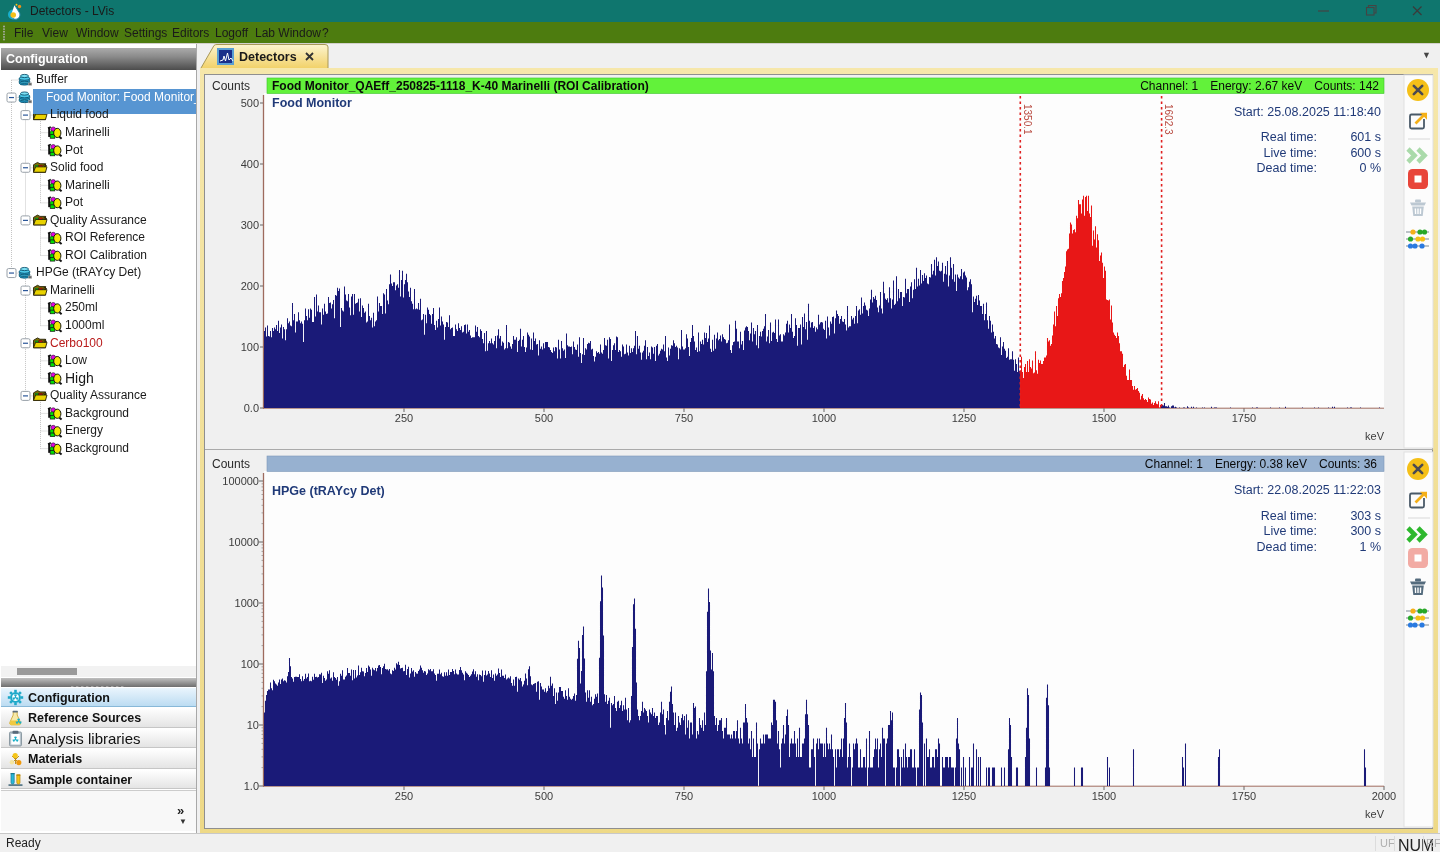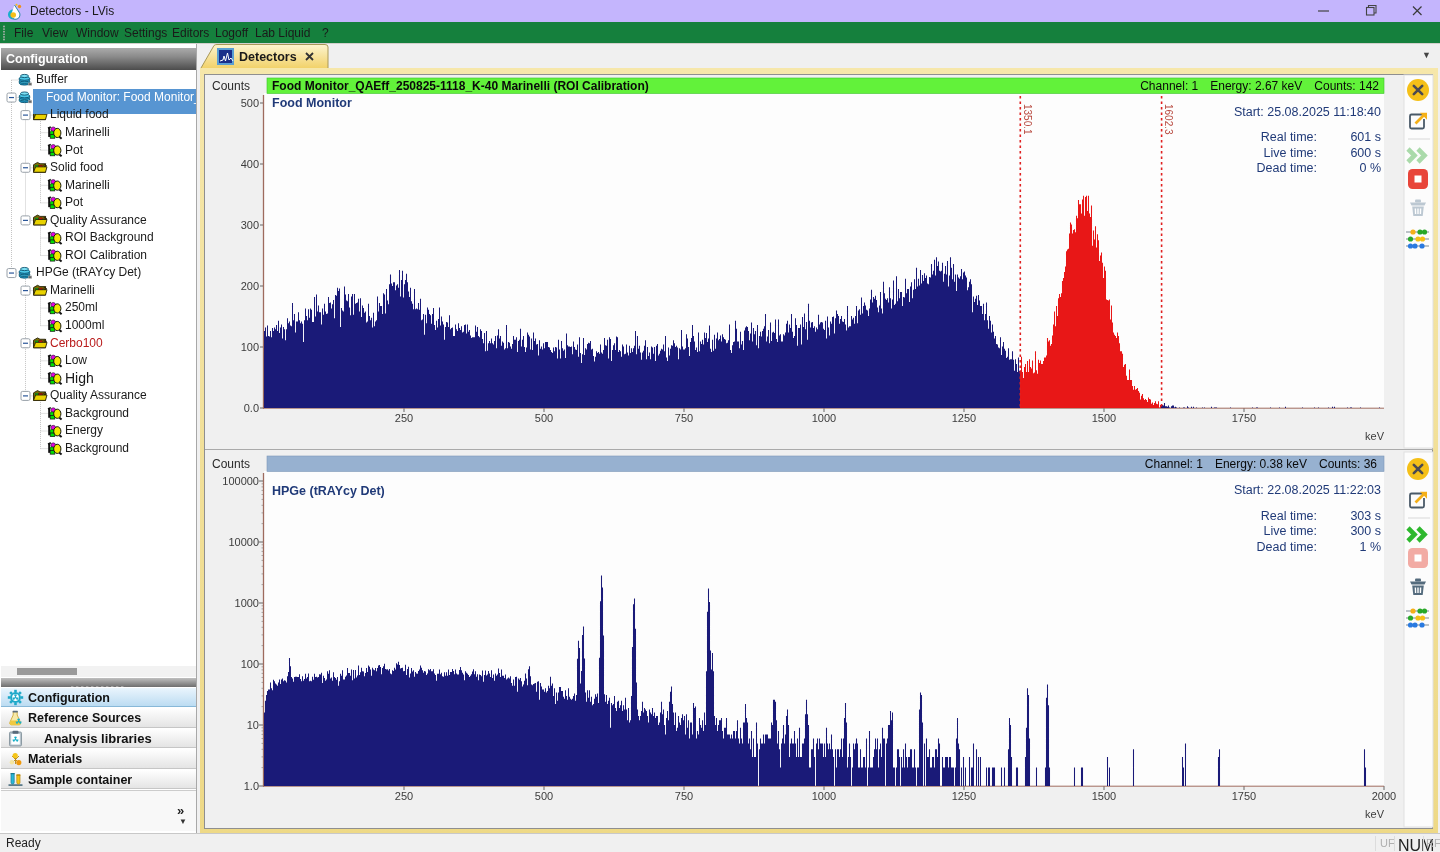--- a/index.html
+++ b/index.html
@@ -2,53 +2,53 @@
 <html><head><meta charset="utf-8"><style>
 *{margin:0;padding:0;box-sizing:border-box}
 body{width:1440px;height:852px;font-family:"Liberation Sans",sans-serif;overflow:hidden;position:relative;background:#f0f0f0}
 .abs{position:absolute}
 .t{font-family:"Liberation Sans",sans-serif}
 .tick{font-size:11px;fill:#3c3c3c;font-family:"Liberation Sans",sans-serif}
 svg text{font-family:"Liberation Sans",sans-serif}
 </style></head>
 <body>
 
-<div class="abs" style="left:0;top:0;width:1440px;height:22px;background:#c4b5fd">
+<div class="abs" style="left:0;top:0;width:1440px;height:22px;background:#0f766e">
 <svg class="abs" style="left:7px;top:3px" width="17" height="17" viewBox="0 0 17 17">
 <circle cx="6" cy="11.5" r="5" fill="#18aecc"></circle>
       <path d="M7.5 2 L12 9 a4.5 4.5 0 1 1 -8 3" fill="#fff" stroke="#2a8aaa" stroke-width="1"></path>
       <circle cx="6.2" cy="12" r="2.8" fill="#f5c018"></circle>
       <circle cx="12.5" cy="3.5" r="1.7" fill="#f09018"></circle>
       <circle cx="9.5" cy="1.8" r="1" fill="#f5c018"></circle>
     </svg>
 <span class="abs" style="left:30px;top:4px;font-size:12px;color:#1a1a1a">Detectors - LVis</span>
 <svg class="abs" style="left:1300px;top:0" width="140" height="22">
 <line x1="18" y1="11" x2="29" y2="11" stroke="#444" stroke-width="1.2"></line>
 <rect x="66.5" y="7.5" width="7.5" height="7.5" fill="none" stroke="#444" stroke-width="1.1"></rect>
 <path d="M68.5 7.5 v-2 h7.5 v7.5 h-2" fill="none" stroke="#444" stroke-width="1.1"></path>
 <path d="M113 6.5 L121.5 15 M121.5 6.5 L113 15" stroke="#3a3a3a" stroke-width="1.2"></path>
 </svg>
 </div>
 
-<div class="abs" style="left:0;top:22px;width:1440px;height:22px;background:#15803d;border-bottom:1px solid #d2d0cc">
+<div class="abs" style="left:0;top:22px;width:1440px;height:22px;background:#4d7c0f;border-bottom:1px solid #d2d0cc">
 <svg class="abs" style="left:2px;top:3px" width="6" height="16">
       <circle cx="2" cy="1.5" r="0.9" fill="#b2b2b2"></circle>
       <circle cx="2" cy="4.1" r="0.9" fill="#b2b2b2"></circle>
       <circle cx="2" cy="6.7" r="0.9" fill="#b2b2b2"></circle>
       <circle cx="2" cy="9.3" r="0.9" fill="#b2b2b2"></circle>
       <circle cx="2" cy="11.9" r="0.9" fill="#b2b2b2"></circle>
       <circle cx="2" cy="14.5" r="0.9" fill="#b2b2b2"></circle>
     </svg>
 <span class="abs" style="left:14px;top:4px;font-size:12px;color:#1a1a1a">File</span>
 <span class="abs" style="left:42px;top:4px;font-size:12px;color:#1a1a1a">View</span>
 <span class="abs" style="left:76px;top:4px;font-size:12px;color:#1a1a1a">Window</span>
 <span class="abs" style="left:124px;top:4px;font-size:12px;color:#1a1a1a">Settings</span>
 <span class="abs" style="left:172px;top:4px;font-size:12px;color:#1a1a1a">Editors</span>
 <span class="abs" style="left:215px;top:4px;font-size:12px;color:#1a1a1a">Logoff</span>
-<span class="abs" style="left:255px;top:4px;font-size:12px;color:#1a1a1a">Lab Liquid</span>
+<span class="abs" style="left:255px;top:4px;font-size:12px;color:#1a1a1a">Lab Window</span>
 <span class="abs" style="left:322px;top:4px;font-size:12px;color:#1a1a1a">?</span>
 </div>
 
 <div class="abs" style="left:0;top:44px;width:197px;height:789px;background:#fff;border-right:1px solid #a8a8a8">
 <div class="abs" style="left:1px;top:4px;width:195px;height:22px;background:linear-gradient(#ababab,#8a8a8a 40%,#4c4c4c);color:#fff;font-weight:bold;font-size:12.5px;line-height:22px;padding-left:5px">Configuration</div>
 <div class="abs" style="left:0;top:26px;width:196px;height:596px;background:#fff"></div>
 <svg width="196" height="600" style="position:absolute;left:0;top:26px">
       <line x1="11.5" y1="10.0" x2="11.5" y2="203.1" stroke="#c4c4c4" stroke-width="1" stroke-dasharray="1,1"></line>
       <line x1="25.5" y1="33.5" x2="25.5" y2="150.4" stroke="#c4c4c4" stroke-width="1" stroke-dasharray="1,1"></line>
       <line x1="25.5" y1="209.1" x2="25.5" y2="325.9" stroke="#c4c4c4" stroke-width="1" stroke-dasharray="1,1"></line>
@@ -288,21 +288,21 @@
     </svg>
     <div style="position:absolute;left:36px;top:27.3px;height:17.4px;color:#1a1a1a;font-size:12px;line-height:17.4px;white-space:nowrap">Buffer</div>
     <div style="position:absolute;left:33px;top:44.8px;width:163px;height:25px;background:#5795d2;color:#fff;font-size:12px;line-height:17.4px;padding-left:13px;white-space:nowrap;overflow:hidden">Food Monitor: Food Monitor_Q</div>
     <div style="position:absolute;left:50px;top:62.4px;height:17.4px;color:#1a1a1a;font-size:12px;line-height:17.4px;white-space:nowrap">Liquid food</div>
     <div style="position:absolute;left:65px;top:80.0px;height:17.4px;color:#1a1a1a;font-size:12px;line-height:17.4px;white-space:nowrap">Marinelli</div>
     <div style="position:absolute;left:65px;top:97.5px;height:17.4px;color:#1a1a1a;font-size:12px;line-height:17.4px;white-space:nowrap">Pot</div>
     <div style="position:absolute;left:50px;top:115.0px;height:17.4px;color:#1a1a1a;font-size:12px;line-height:17.4px;white-space:nowrap">Solid food</div>
     <div style="position:absolute;left:65px;top:132.6px;height:17.4px;color:#1a1a1a;font-size:12px;line-height:17.4px;white-space:nowrap">Marinelli</div>
     <div style="position:absolute;left:65px;top:150.2px;height:17.4px;color:#1a1a1a;font-size:12px;line-height:17.4px;white-space:nowrap">Pot</div>
     <div style="position:absolute;left:50px;top:167.7px;height:17.4px;color:#1a1a1a;font-size:12px;line-height:17.4px;white-space:nowrap">Quality Assurance</div>
-    <div style="position:absolute;left:65px;top:185.2px;height:17.4px;color:#1a1a1a;font-size:12px;line-height:17.4px;white-space:nowrap">ROI Background</div>
+    <div style="position:absolute;left:65px;top:185.2px;height:17.4px;color:#1a1a1a;font-size:12px;line-height:17.4px;white-space:nowrap">ROI Reference</div>
     <div style="position:absolute;left:65px;top:202.8px;height:17.4px;color:#1a1a1a;font-size:12px;line-height:17.4px;white-space:nowrap">ROI Calibration</div>
     <div style="position:absolute;left:36px;top:220.4px;height:17.4px;color:#1a1a1a;font-size:12px;line-height:17.4px;white-space:nowrap">HPGe (tRAYcy Det)</div>
     <div style="position:absolute;left:50px;top:237.9px;height:17.4px;color:#1a1a1a;font-size:12px;line-height:17.4px;white-space:nowrap">Marinelli</div>
     <div style="position:absolute;left:65px;top:255.4px;height:17.4px;color:#1a1a1a;font-size:12px;line-height:17.4px;white-space:nowrap">250ml</div>
     <div style="position:absolute;left:65px;top:273.0px;height:17.4px;color:#1a1a1a;font-size:12px;line-height:17.4px;white-space:nowrap">1000ml</div>
     <div style="position:absolute;left:50px;top:290.6px;height:17.4px;color:#b91c1c;font-size:12px;line-height:17.4px;white-space:nowrap">Cerbo100</div>
     <div style="position:absolute;left:65px;top:308.1px;height:17.4px;color:#1a1a1a;font-size:12px;line-height:17.4px;white-space:nowrap">Low</div>
     <div style="position:absolute;left:65px;top:325.7px;height:17.4px;color:#1a1a1a;font-size:14px;line-height:17.4px;white-space:nowrap">High</div>
     <div style="position:absolute;left:50px;top:343.2px;height:17.4px;color:#1a1a1a;font-size:12px;line-height:17.4px;white-space:nowrap">Quality Assurance</div>
     <div style="position:absolute;left:65px;top:360.8px;height:17.4px;color:#1a1a1a;font-size:12px;line-height:17.4px;white-space:nowrap">Background</div>
@@ -365,21 +365,21 @@
     <div style="position:absolute;left:1px;top:683.7px;width:195px;height:20.6px;background:linear-gradient(#ffffff,#e4e4e4);border-top:1px solid #fff;border-bottom:1px solid #c6c6c6;box-sizing:border-box">
 <span style="position:absolute;left:6px;top:1.5px"><svg width="17" height="17" viewBox="0 0 17 17">
           <rect x="2.5" y="2" width="12" height="14" rx="1.2" fill="#b8c4cc" stroke="#7a8a94" stroke-width="0.8"></rect>
           <rect x="4.2" y="4" width="8.6" height="10.5" fill="#fff"></rect>
           <rect x="5.5" y="0.8" width="6" height="3" rx="1" fill="#5a6b7a"></rect>
           <path d="M8.50 9.50 L10.00 6.90 A3.0 3.0 0 0 0 7.00 6.90 Z" fill="#18b0c8"></path>
           <path d="M8.50 9.50 L5.50 9.50 A3.0 3.0 0 0 0 7.00 12.10 Z" fill="#18b0c8"></path>
           <path d="M8.50 9.50 L10.00 12.10 A3.0 3.0 0 0 0 11.50 9.50 Z" fill="#18b0c8"></path>
           <circle cx="8.5" cy="9.5" r="0.84" fill="#18b0c8"></circle>
         </svg></span>
-<span style="position:absolute;left:43px;top:0;line-height:20.6px;font-size:13px;font-weight:bold;color:#111">Analysis libraries</span>
+<span style="position:absolute;left:27px;top:0;line-height:20.6px;font-size:15px;font-weight:normal;color:#111">Analysis libraries</span>
     </div>
     <div style="position:absolute;left:1px;top:704.3px;width:195px;height:20.6px;background:linear-gradient(#ffffff,#e4e4e4);border-top:1px solid #fff;border-bottom:1px solid #c6c6c6;box-sizing:border-box">
 <span style="position:absolute;left:6px;top:1.5px"><svg width="17" height="17" viewBox="0 0 17 17">
           <g stroke="#b8860b" stroke-width="0.9">
             <line x1="5" y1="5" x2="12" y2="12"></line>
             <line x1="12" y1="5" x2="5" y2="12"></line>
             <line x1="8.5" y1="3" x2="8.5" y2="13"></line>
           </g>
           <circle cx="8.2" cy="4.6" r="2.6" fill="#f5c518"></circle>
           <circle cx="4.9" cy="11.2" r="2.2" fill="#f5e6a0"></circle>

